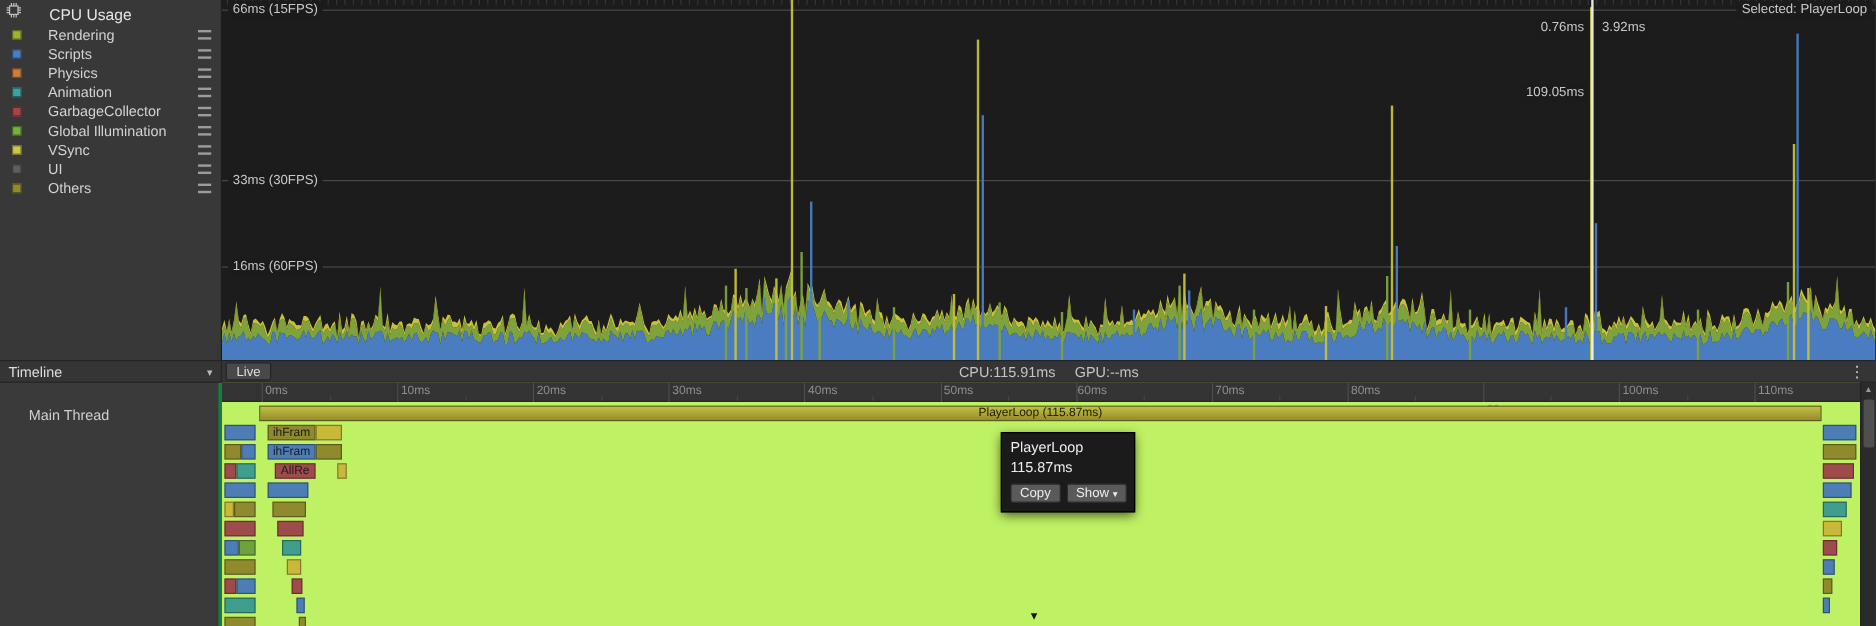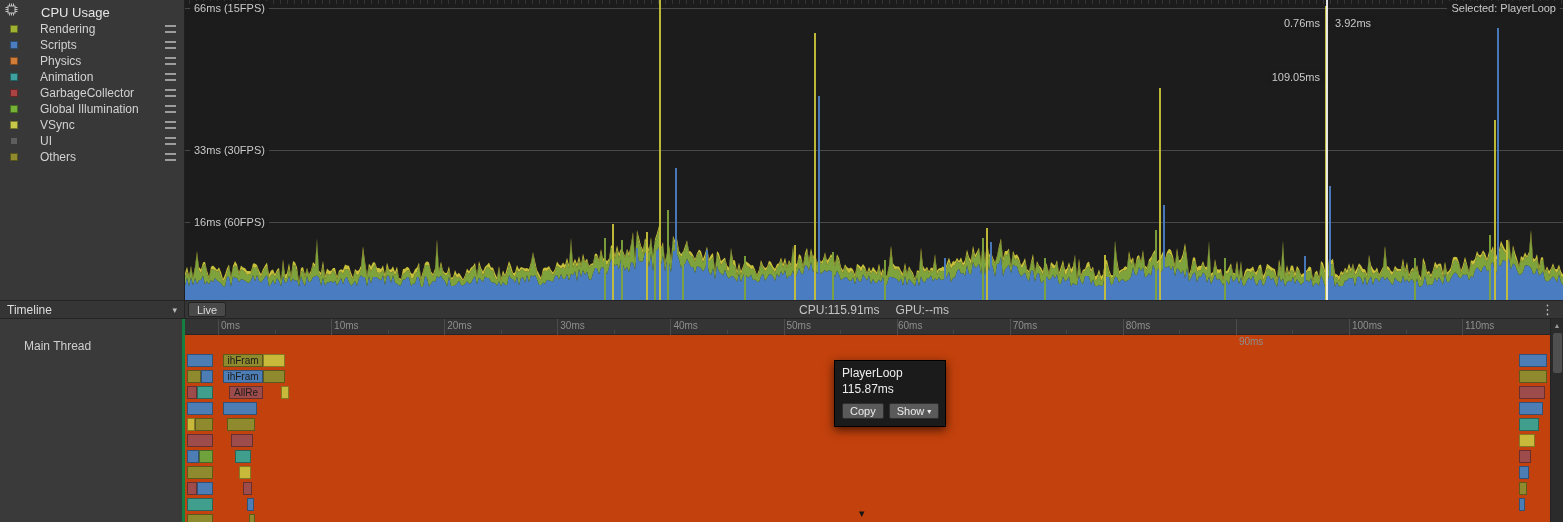--- a/index.html
+++ b/index.html
@@ -36,21 +36,21 @@
   .stats{position:absolute;left:185px;right:0;top:0;height:100%;display:flex;align-items:center;
     justify-content:center;gap:16px;color:#C4C4C4;pointer-events:none}
   .kebab{position:absolute;right:4px;top:0;height:100%;display:flex;align-items:center;
     color:#CFCFCF;font-size:13px;padding:0 5px}
 
   
   .timeline{position:absolute;left:0;top:319px;width:100%;height:203px}
   .tl-left{position:absolute;left:0;top:0;width:185px;height:100%;background:#3A3A3A;
     border-right:3px solid #15803d;font-size:12px;color:#CFCFCF}
   .tl-left .thread-label{position:absolute;left:24px;top:20px}
-  .tl-main{position:absolute;left:185px;right:13px;top:0;bottom:0;background:#c2410c;overflow:hidden}
+  .tl-main{position:absolute;left:185px;right:13px;top:0;bottom:0;background:#bef264;overflow:hidden}
   .ruler{position:absolute;left:0;right:0;top:0;height:16px;background:#343434;border-bottom:1px solid #262626}
   .ruler-label{position:absolute;top:1px;font-size:10px;color:#8E8E8E}
   .ruler-tick{position:absolute;top:0;width:1px;height:16px;background:#4C4C4C}
   .ruler-minor{position:absolute;bottom:0;width:1px;height:4px;background:#454545}
   .playerloop-bar{position:absolute;left:31px;top:19px;width:1302px;height:13px;
     background:linear-gradient(#C4BE43,#948D2B);border:1px solid #5E5A1D;display:flex;align-items:center;
     justify-content:center;font-size:10px;color:#23200A;overflow:hidden;white-space:nowrap}
   .block{position:absolute;border:1px solid rgba(0,0,0,.35);display:flex;align-items:center;
     justify-content:center;overflow:hidden}
   .block-label{font-size:10px;color:#1C1C1C;white-space:nowrap}
@@ -494,20 +494,23 @@
           <div class="block" style="left: 1334px; top: 51px; width: 28px; height: 13px; background: rgb(143, 138, 46);"></div>
           <div class="block" style="left: 1334px; top: 67px; width: 26px; height: 13px; background: rgb(158, 75, 75);"></div>
           <div class="block" style="left: 1334px; top: 83px; width: 24px; height: 13px; background: rgb(76, 125, 181);"></div>
           <div class="block" style="left: 1334px; top: 99px; width: 20px; height: 13px; background: rgb(63, 158, 140);"></div>
           <div class="block" style="left: 1334px; top: 115px; width: 16px; height: 13px; background: rgb(201, 185, 59);"></div>
           <div class="block" style="left: 1334px; top: 131px; width: 12px; height: 13px; background: rgb(158, 75, 75);"></div>
           <div class="block" style="left: 1334px; top: 147px; width: 10px; height: 13px; background: rgb(76, 125, 181);"></div>
           <div class="block" style="left: 1334px; top: 163px; width: 8px; height: 13px; background: rgb(143, 138, 46);"></div>
           <div class="block" style="left: 1334px; top: 179px; width: 6px; height: 13px; background: rgb(76, 125, 181);"></div>
         </div>
+      <div class="playerloop-bar">
+        <span>PlayerLoop (115.87ms)</span>
+      </div>
       <div class="tl-tooltip">
         <div class="tt-title">PlayerLoop</div>
         <div class="tt-value">115.87ms</div>
         <div class="tt-buttons">
           <button>Copy</button>
           <button>
             <span>Show</span>
             <span class="caret">▾</span>
           </button>
         </div>

